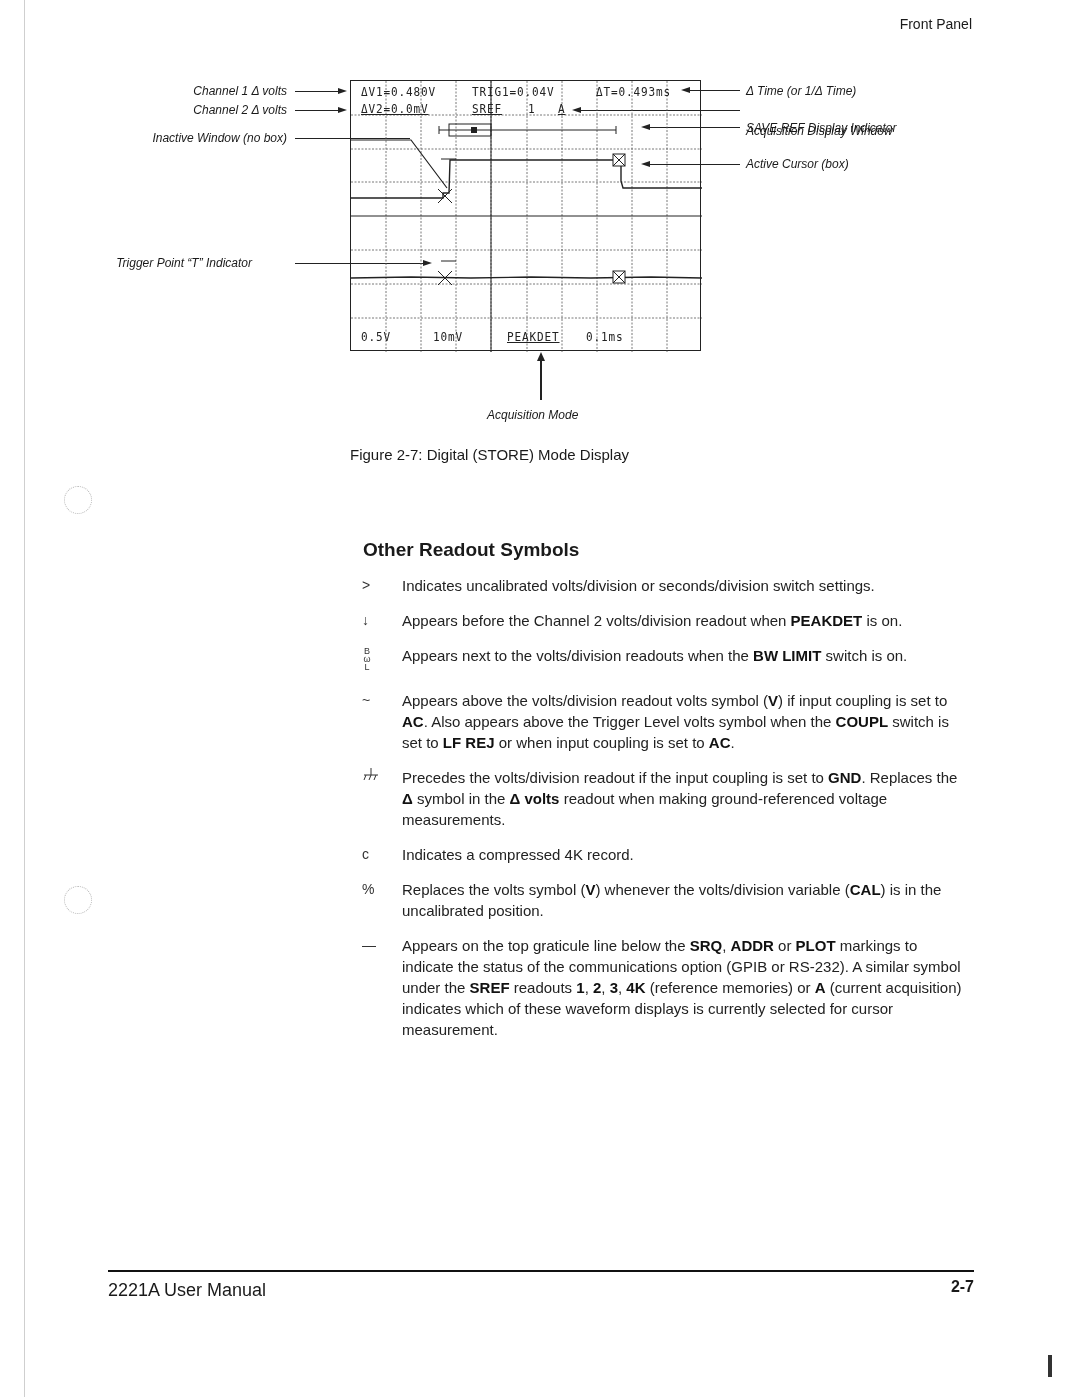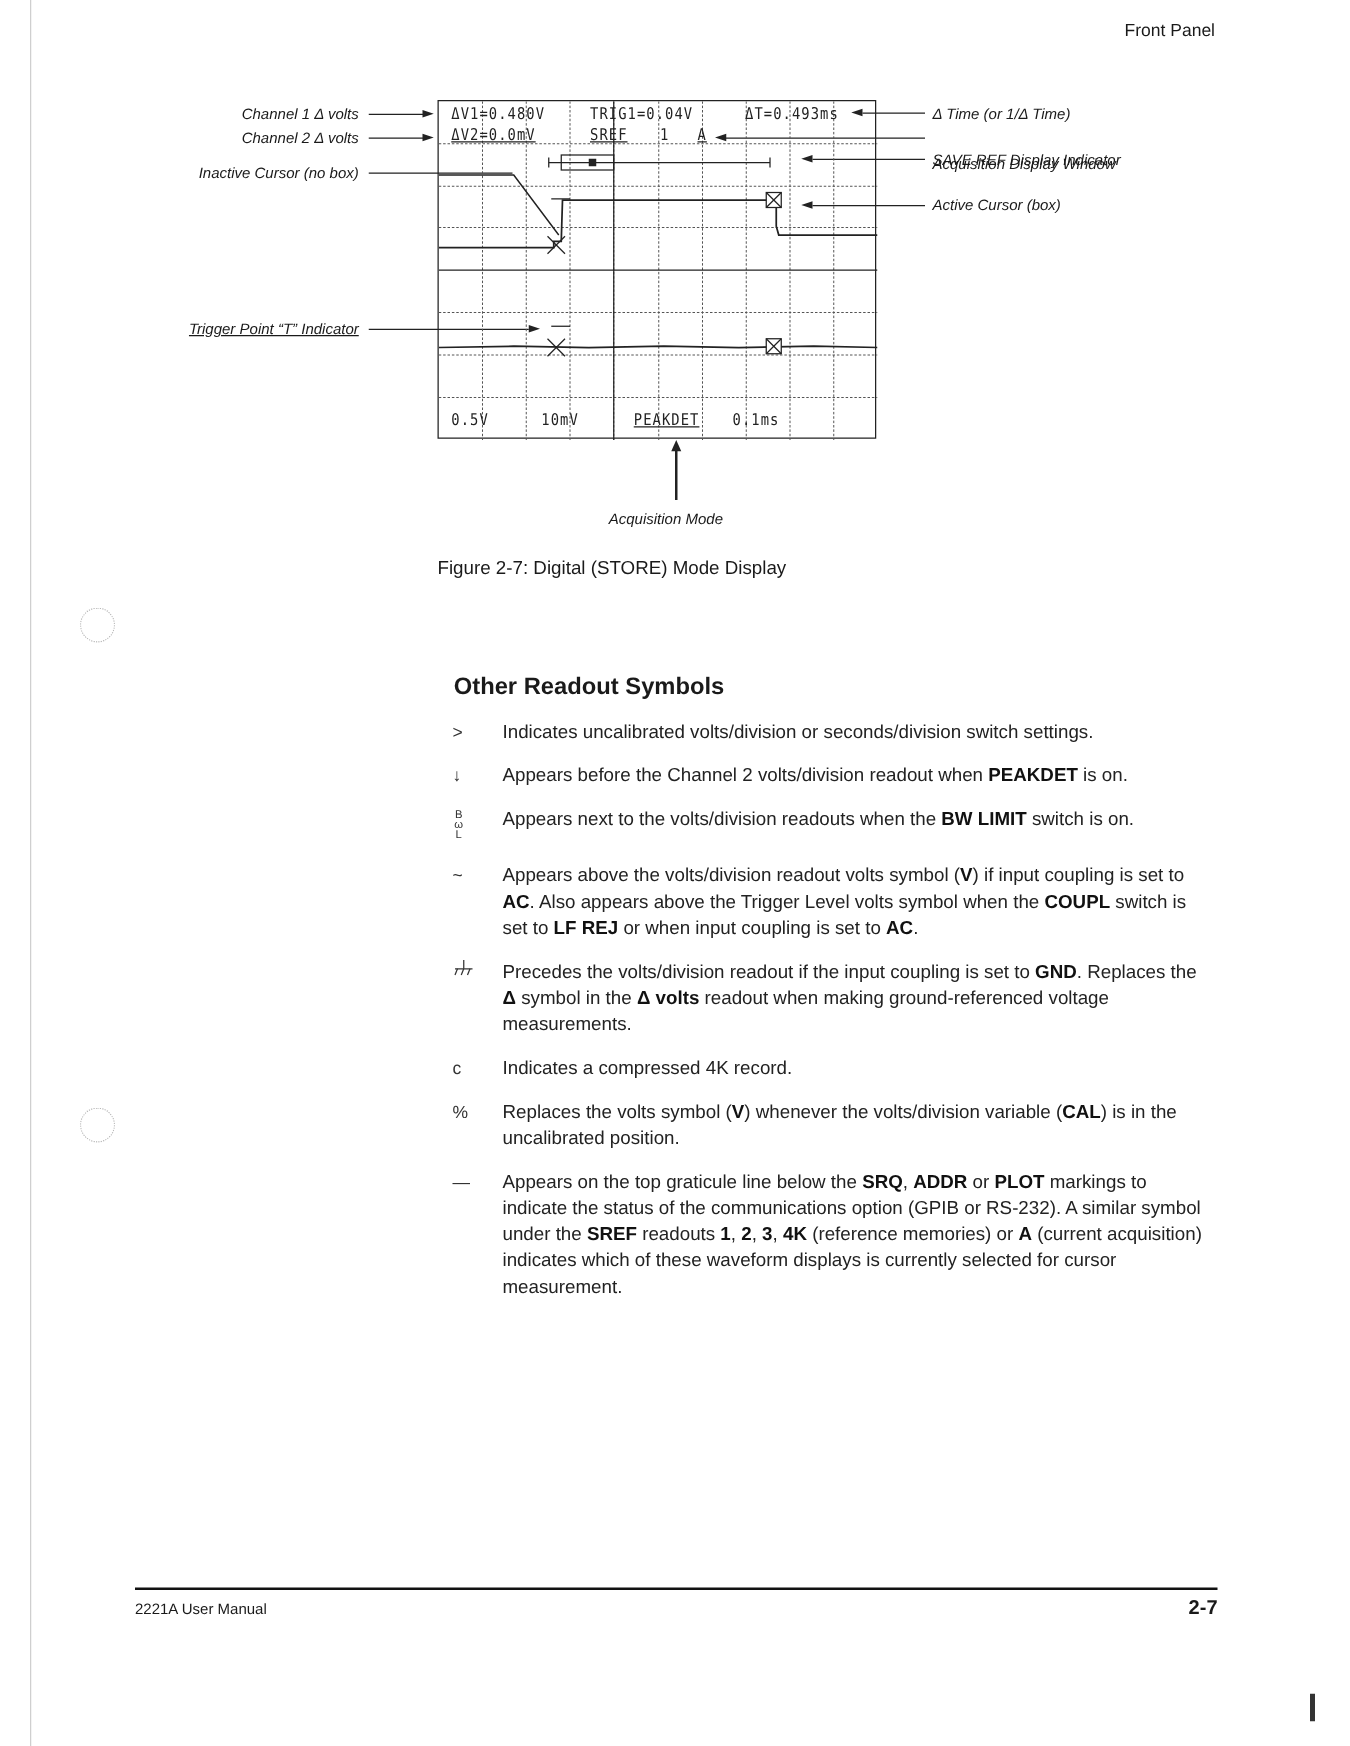--- a/index.html
+++ b/index.html
@@ -29,21 +29,21 @@
   
   .section-title { position: absolute; left: 363px; top: 539px; font-size: 19px; font-weight: bold; }
   .sym-list { position: absolute; left: 362px; top: 575px; width: 610px; }
   .sym-item { display: flex; font-size: 15px; line-height: 21px; margin-bottom: 14px; }
   .sym { width: 40px; flex: none; font-size: 14px; color: #333; }
   .sym-text { flex: 1; color: #222; }
   .sym-text b { font-weight: bold; color: #111; }
   .bw { display: inline-block; font-size: 9px; line-height: 8px; width: 10px; text-align: center; margin-top: 2px; }
 
   .footer-rule { position: absolute; left: 108px; top: 1270px; width: 866px; height: 2px; background: #111; }
-  .footer-left { position: absolute; left: 108px; top: 1280px; font-size: 12px; }
+  .footer-left { position: absolute; left: 108px; top: 1280px; font-size: 18px; }
   .footer-right { position: absolute; right: 106px; top: 1278px; font-size: 16px; font-weight: bold; }
   .scan-mark { position: absolute; left: 1048px; top: 1355px; width: 4px; height: 22px; background: #333; }
 </style>
 </head>
 <body>
 
 <div class="binding-line"></div>
 <div class="punch-hole" style="left:64px;top:486px;"></div>
 <div class="punch-hole" style="left:64px;top:886px;"></div>
 
@@ -52,24 +52,24 @@
 <div class="figure">
 
   <div class="callout left" style="right:793px;top:84px;">Channel 1 Δ volts</div>
   <div class="lead" style="left:295px;top:91px;width:45px;"></div>
   <div class="arrowhead-r" style="left:338px;top:88px;"></div>
 
   <div class="callout left" style="right:793px;top:103px;">Channel 2 Δ volts</div>
   <div class="lead" style="left:295px;top:110px;width:45px;"></div>
   <div class="arrowhead-r" style="left:338px;top:107px;"></div>
 
-  <div class="callout left" style="right:793px;top:131px;">Inactive Cursor (no box)</div>
+  <div class="callout left" style="right:793px;top:131px;">Inactive Window (no box)</div>
   <div class="lead" style="left:295px;top:138px;width:115px;"></div>
 
-  <div class="callout left" style="right:793px;top:256px;text-decoration:underline;">Trigger Point “T” Indicator</div>
+  <div class="callout left" style="right:828px;top:256px;">Trigger Point “T” Indicator</div>
   <div class="lead" style="left:295px;top:263px;width:128px;"></div>
   <div class="arrowhead-r" style="left:423px;top:260px;"></div>
 
   <div class="callout" style="left:746px;top:84px;">Δ Time (or 1/Δ Time)</div>
   <div class="lead" style="left:690px;top:90px;width:50px;"></div>
   <div class="arrowhead-l" style="left:681px;top:87px;"></div>
 
   <div class="callout" style="left:746px;top:104px;margin-top:17px;">SAVE REF Display Indicator</div>
   <div class="lead" style="left:580px;top:110px;width:160px;"></div>
   <div class="arrowhead-l" style="left:572px;top:107px;"></div>

